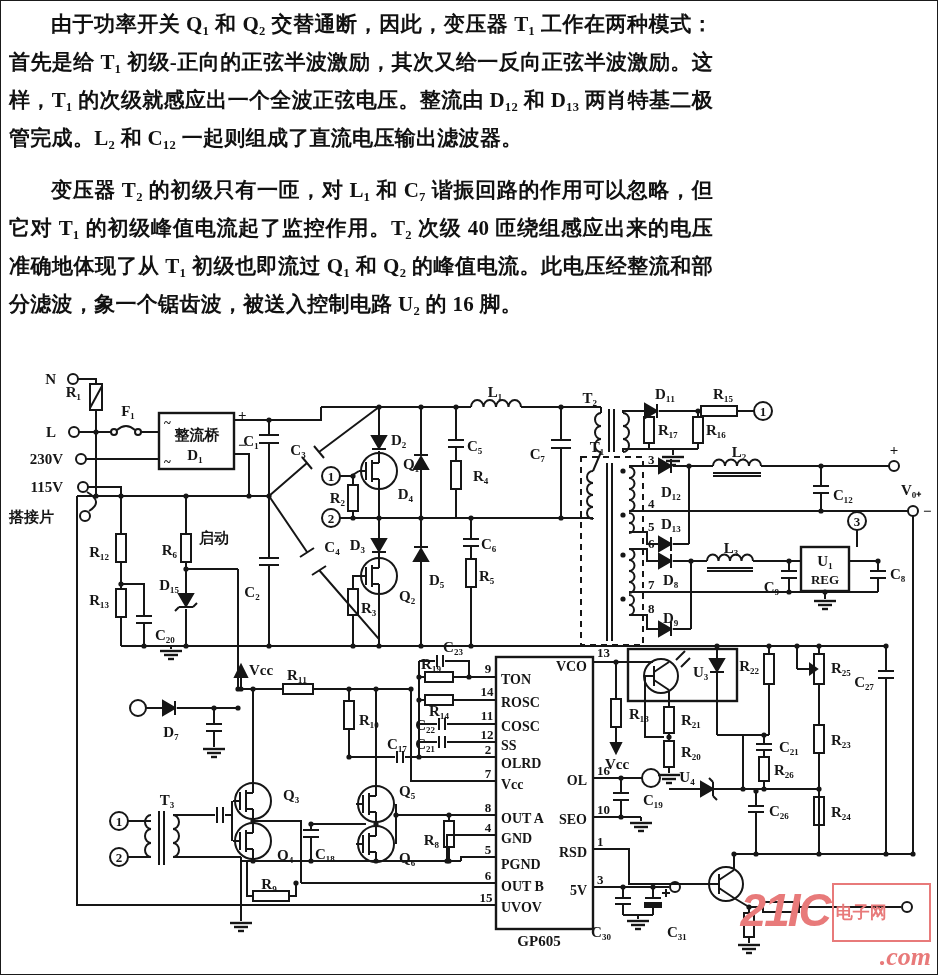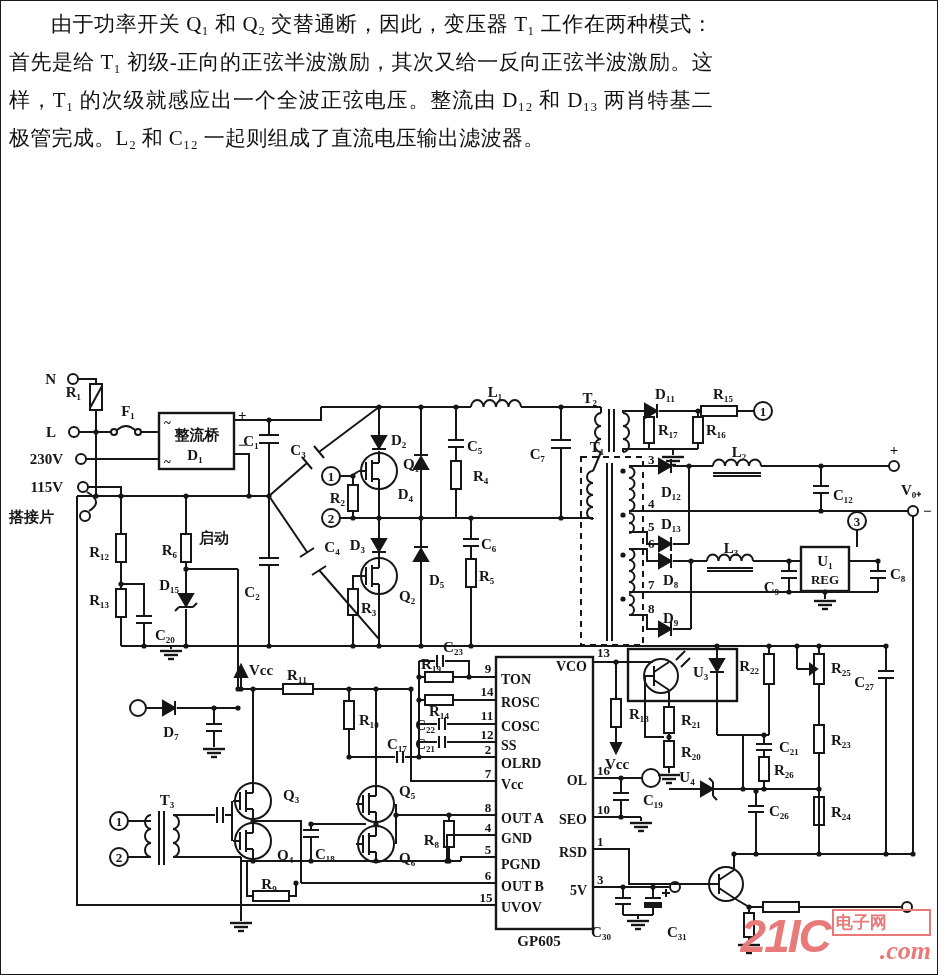--- a/index.html
+++ b/index.html
@@ -1,41 +1,42 @@
 <!DOCTYPE html>
 <html><head>
 <meta charset="utf-8">
 <style>
   html,body{margin:0;padding:0;background:#888;}
   .page{position:relative;width:936px;height:973px;background:#ffffff;border:1px solid #1a1a1a;
         font-family:"Liberation Serif",serif;overflow:hidden;}
   .text-block{position:absolute;top:4px;left:8px;width:704px;}
-  .text-block p{margin:0 0 14px 0;font-size:21px;font-weight:400;line-height:38px;
+  .text-block p{margin:0 0 14px 0;font-size:21px;font-weight:700;line-height:38px;
                 text-align:justify;text-indent:2em;color:#111;letter-spacing:.3px;}
   svg{position:absolute;top:358px;left:0;}
   svg .wr{stroke:#161616;stroke-width:2;fill:none;}
   svg .wd{stroke:#161616;stroke-width:2;fill:#161616;}
   svg .bx{stroke:#161616;stroke-width:2.4;fill:none;}
   svg .lb{font:700 15px "Liberation Serif",serif;fill:#161616;}
   svg .lbs{font:700 13px "Liberation Serif",serif;fill:#161616;}
   svg .icn{font:700 14px "Liberation Serif",serif;fill:#161616;}
-  .watermark{position:absolute;right:6px;bottom:8px;display:flex;align-items:flex-start;
+  .watermark{position:absolute;right:6px;bottom:2px;display:flex;align-items:flex-start;
              color:#e87a7a;line-height:1;}
   .wm-brand{font:900 46px "Liberation Sans",sans-serif;font-style:italic;letter-spacing:-2px;}
   .wm-right{display:flex;flex-direction:column;margin-left:2px;}
-  .wm-tag{font:700 17px "Liberation Sans",sans-serif;border:2px solid #e87a7a;padding:0 2px;}
+  .wm-tag{font:700 17px "Liberation Sans",sans-serif;border:2px solid #e87a7a;padding:16px 2px;}
   .wm-domain{font:700 26px "Liberation Serif",serif;font-style:italic;margin-top:0px;margin-left:48px;}
 </style>
 </head>
 <body>
 
 <div class="page">
 
   <div class="text-block">
     <p>由于功率开关 Q₁ 和 Q₂ 交替通断，因此，变压器 T₁ 工作在两种模式：首先是给 T₁ 初级-正向的正弦半波激励，其次又给一反向正弦半波激励。这样，T₁ 的次级就感应出一个全波正弦电压。整流由 D₁₂ 和 D₁₃ 两肖特基二极管完成。L₂ 和 C₁₂ 一起则组成了直流电压输出滤波器。</p>
+    <p>变压器 T₂ 的初级只有一匝，对 L₁ 和 C₇ 谐振回路的作用可以忽略，但它对 T₁ 的初级峰值电流起了监控作用。T₂ 次级 40 匝绕组感应出来的电压准确地体现了从 T₁ 初级也即流过 Q₁ 和 Q₂ 的峰值电流。此电压经整流和部分滤波，象一个锯齿波，被送入控制电路 U₂ 的 16 脚。</p>
   </div>
 
   <svg width="938" height="615" viewBox="0 360 938 615">
     <defs>
       <circle id="dt" r="2.6" fill="#161616"></circle>
       <g id="gd" stroke="#161616" stroke-width="2.4">
         <line x1="-11" y1="0" x2="11" y2="0"></line>
           <line x1="-7" y1="4" x2="7" y2="4"></line>
           <line x1="-3" y1="8" x2="3" y2="8"></line>
       </g>

